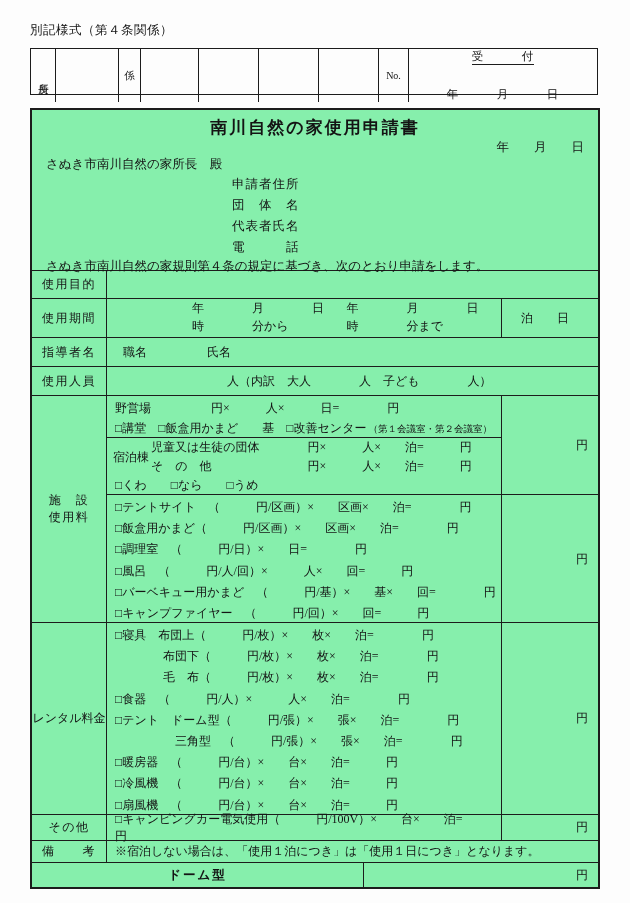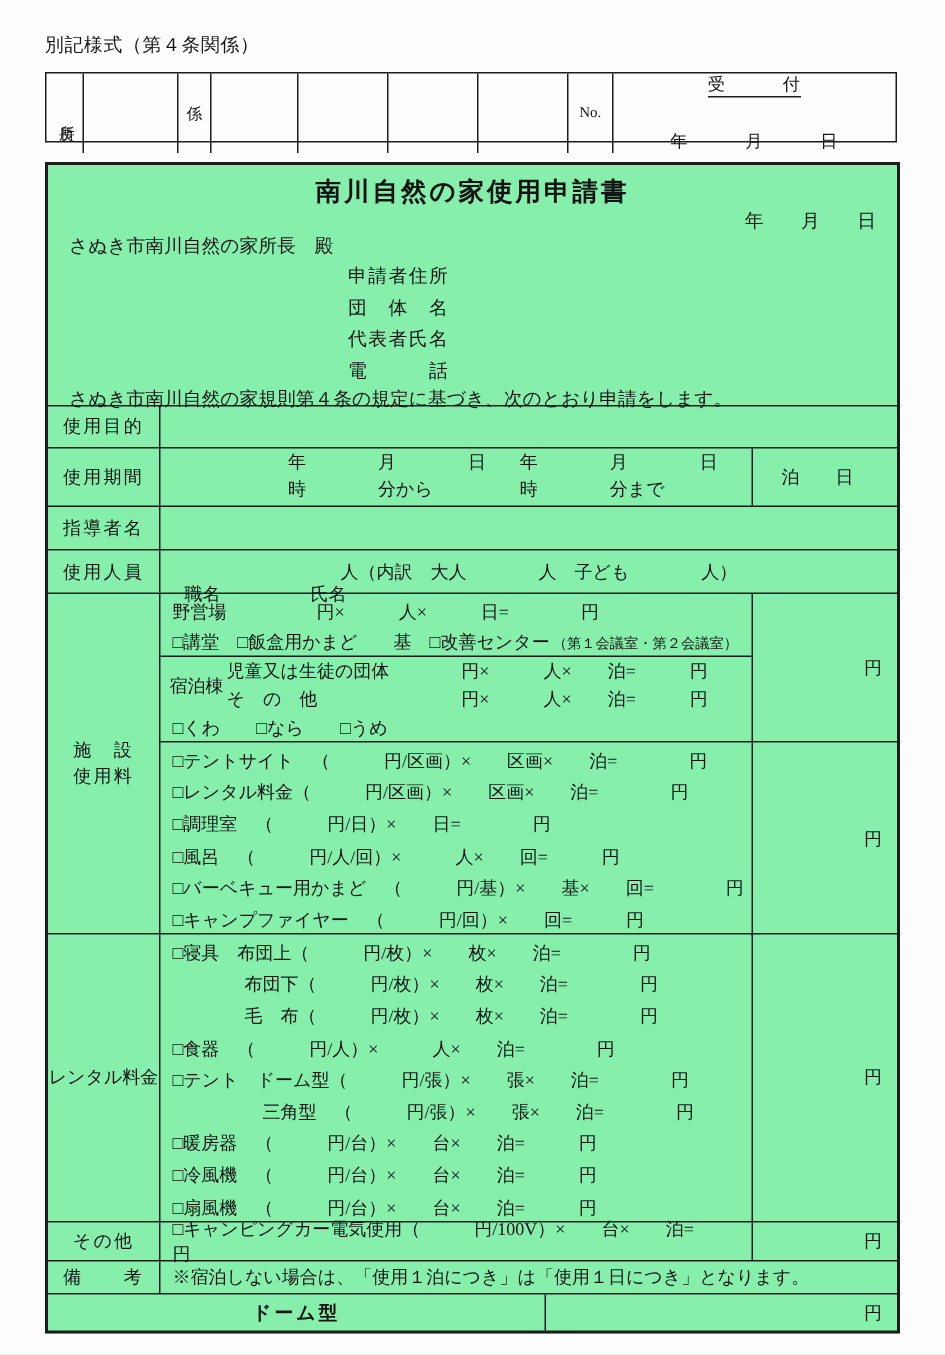--- a/index.html
+++ b/index.html
@@ -144,21 +144,21 @@
           <div>年　　　　月　　　　日　　　　時　　　　分から</div>
           <div>年　　　　月　　　　日　　　　時　　　　分まで</div>
         </div>
       </div>
       <div class="money-cell" style="justify-content:center;">泊　　日</div>
     </div>
 
     <div class="trow r-leader">
       <div class="tlabel">指導者名</div>
       <div class="tcontent">
-          <div class="cell-vcenter" style="padding-left:16px;margin-top:44px;">職名　　　　　氏名</div>
+          <div class="cell-vcenter" style="padding-left:16px;">職名　　　　　氏名</div>
         </div>
     </div>
 
     <div class="trow r-members">
       <div class="tlabel">使用人員</div>
       <div class="tcontent">
           <div class="cell-vcenter" style="padding-left:120px;">人（内訳　大人　　　　人　子ども　　　　人）</div>
         </div>
     </div>
 
@@ -186,21 +186,21 @@
                 </div>
               </div>
               <div class="tree-line">□くわ　　□なら　　□うめ</div>
             </div>
           </div>
           <div class="money-cell">円</div>
         </div>
         <div class="fac-lower">
           <div class="fac-lower-left">
             <div>□テントサイト　（　　　円/区画）×　　区画×　　泊=　　　　円</div>
-            <div>□レンタル料金（　　　円/区画）×　　区画×　　泊=　　　　円</div>
+            <div>□飯盒用かまど（　　　円/区画）×　　区画×　　泊=　　　　円</div>
             <div>□調理室　（　　　円/日）×　　日=　　　　円</div>
             <div>□風呂　（　　　円/人/回）×　　　人×　　回=　　　円</div>
             <div>□バーベキュー用かまど　（　　　円/基）×　　基×　　回=　　　　円</div>
             <div>□キャンプファイヤー　（　　　円/回）×　　回=　　　円</div>
           </div>
           <div class="money-cell">円</div>
         </div>
       </div>
     </div>
 

